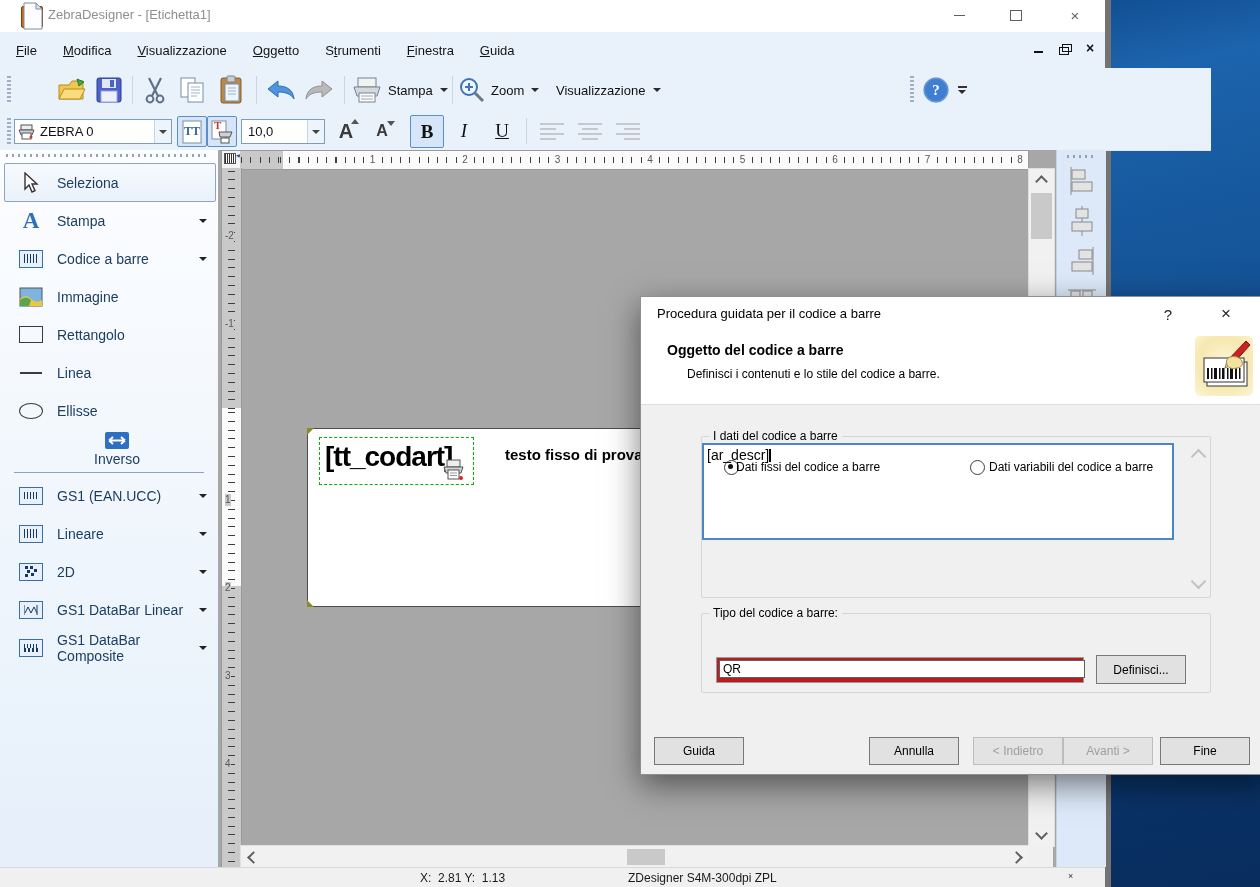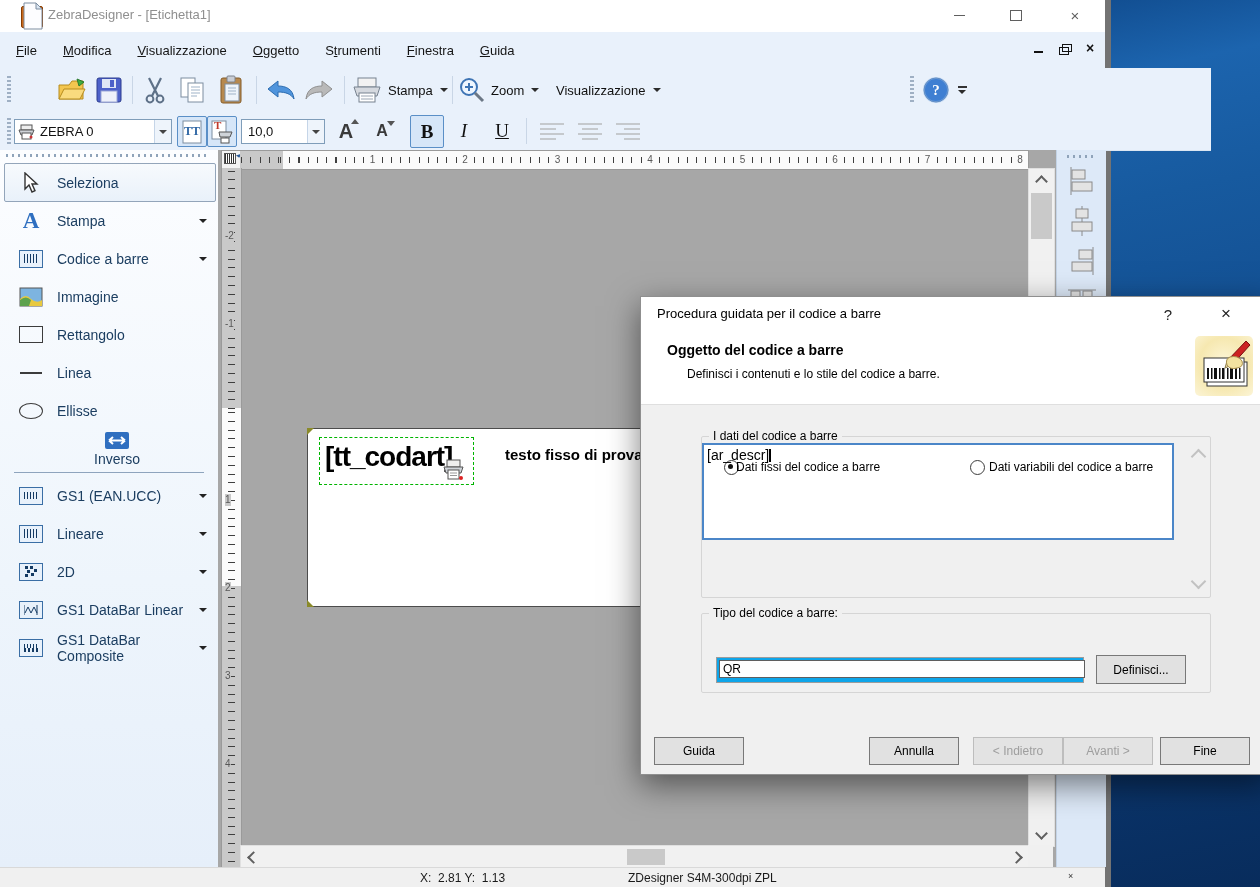--- a/index.html
+++ b/index.html
@@ -125,21 +125,21 @@
   legend{font-size:12px;margin-left:7px;padding:0 4px;}
   #group-data{left:60px;top:132px;width:508px;height:167px;}
   #group-type{left:60px;top:309px;width:508px;height:85px;}
   .radio{position:absolute;width:13px;height:13px;border:1px solid #3c3c3c;border-radius:50%;background:#fff;}
   .radio.checked::after{content:"";position:absolute;left:3px;top:3px;width:5px;height:5px;border-radius:50%;background:#111;}
   .radio-lab{position:absolute;font-size:12px;}
   #data-entry{left:14px;top:44px;width:468px;height:93px;background:#fff;border:2px solid #4b86c8;}
   #data-entry .txt{position:absolute;left:5px;top:4px;font-size:14px;}
   .caret{display:inline-block;width:2px;height:13px;background:#000;vertical-align:-2px;}
   .entry-chev{position:absolute;right:6px;width:9px;height:9px;border-right:2px solid #c2c2c2;border-bottom:2px solid #c2c2c2;}
-  #type-input-outer{left:14px;top:37px;width:366px;height:24px;border:1px solid #9c9c9c;background:#0ea5e9;}
+  #type-input-outer{left:14px;top:37px;width:366px;height:24px;border:1px solid #9c9c9c;background:#b91c1c;}
   #type-input{position:absolute;left:2px;top:2px;width:358px;height:16px;border:1px solid #5f5f5f;
      font-size:12px;font-family:"Liberation Sans",sans-serif;padding:0 3px;outline:none;background:#fff;}
   .btn{position:absolute;width:88px;height:26px;background:#e1e1e1;border:1px solid #787878;
        display:flex;align-items:center;justify-content:center;font-size:12px;color:#000;}
   .btn.dis{border-color:#bdbdbd;color:#9e9e9e;background:#e3e3e3;}
   #btn-define{width:88px;height:27px;}
 </style>
 </head>
 <body>
 

